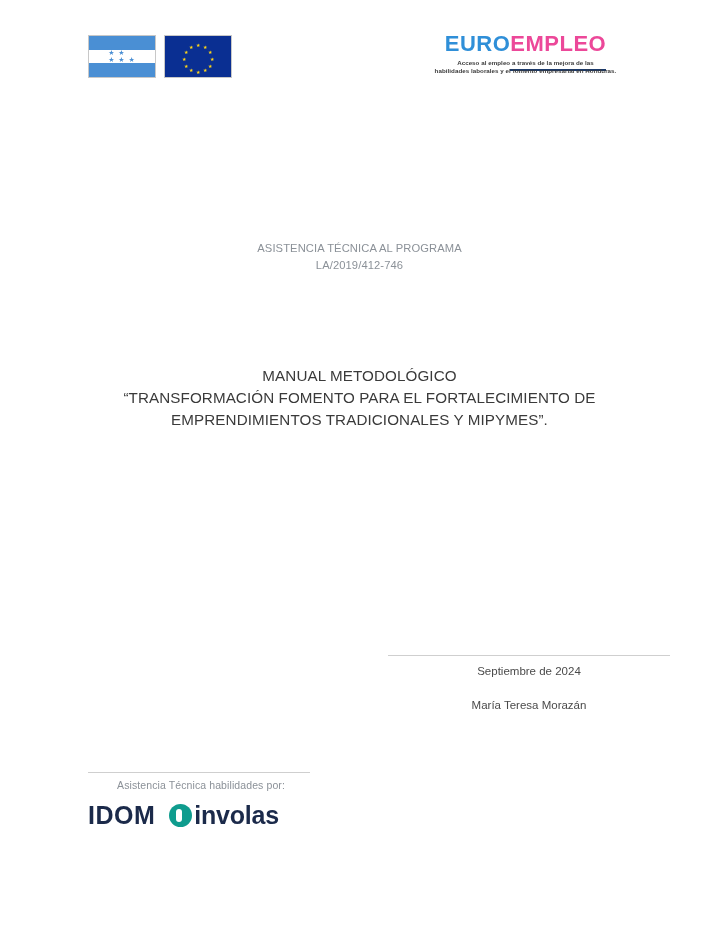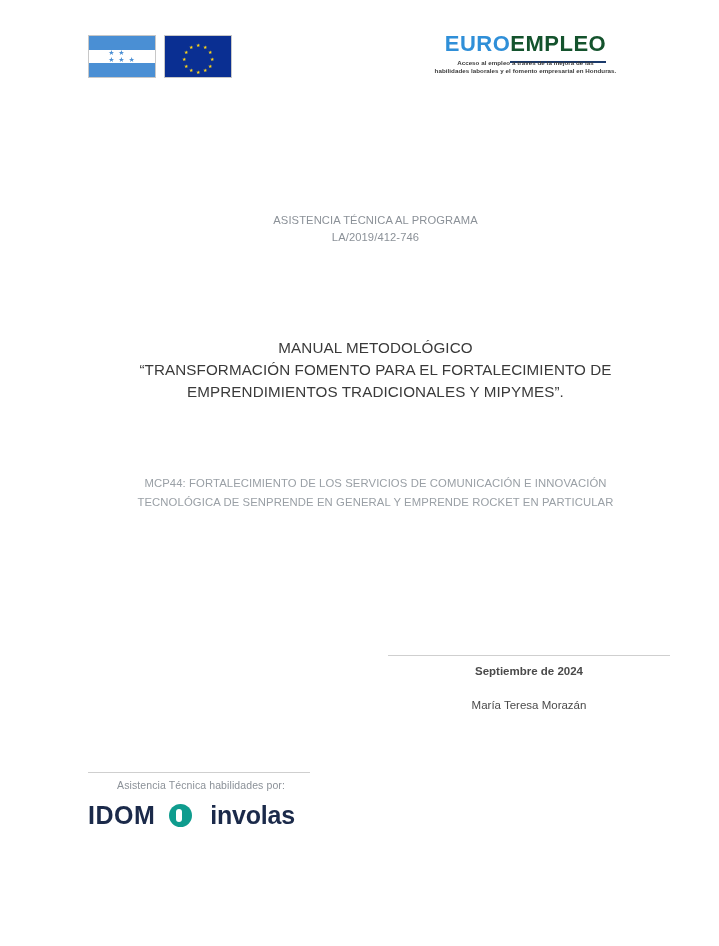--- a/index.html
+++ b/index.html
@@ -108,39 +108,40 @@
   }
   .ee-title {
     font-size: 22px;
     font-weight: bold;
     letter-spacing: 0.5px;
     line-height: 1.05;
     white-space: nowrap;
   }
   .ee-euro { color: #2f8fd8; margin-top: 36px; }
   .ee-empleo {
-    color: #14532d;
+    color: #ec4899;
     border-bottom: 2px solid #1b3a6b;
-    padding-bottom: 5px;
+    padding-bottom: 13px;
   }
   .ee-sub {
     margin-top: 4px;
     font-size: 6.2px;
     font-weight: bold;
     color: #3a3a3a;
     line-height: 1.35;
     letter-spacing: 0.05px;
   }
 
   
   .block {
     position: absolute;
-    left: 76px;
+    left: 60px;
     width: 599px;
     text-align: center;
+    margin-top: 28px;
   }
 
   .program-block {
     top: 212px;
     color: #8b9198;
     font-size: 11.2px;
     line-height: 1.55;
     letter-spacing: 0.1px;
   }
 
@@ -171,21 +172,21 @@
   .sign-block {
     position: absolute;
     left: 388px;
     top: 656px;
     width: 282px;
     text-align: center;
     color: #4a4a4a;
     font-size: 11.5px;
     line-height: 1.4;
   }
-  .sign-date { margin-top: 7px; font-weight: bold; }
+  .sign-date { margin-top: 7px; }
   .sign-name { margin-top: 18px; }
 
   
   .footer-rule {
     position: absolute;
     left: 88px;
     top: 772px;
     width: 222px;
     border-top: 1px solid #cfcfcf;
   }
@@ -213,21 +214,20 @@
     font-weight: bold;
     color: #1b2a4a;
     letter-spacing: 0.5px;
     line-height: 1;
   }
   .involas-logo {
     margin-left: 14px;
     display: flex;
     align-items: center;
     line-height: 1;
-    gap: 16px;
   }
   .involas-mark {
     width: 23px;
     height: 23px;
     border-radius: 50%;
     background: #0f9c8e;
     position: relative;
     margin-right: 2px;
   }
   .involas-mark::after {
@@ -292,24 +292,20 @@
     <div>ASISTENCIA TÉCNICA AL PROGRAMA</div>
     <div>LA/2019/412-746</div>
   </div>
 
   <div class="block title-block">
     <div>MANUAL METODOLÓGICO</div>
     <div>“TRANSFORMACIÓN FOMENTO PARA EL FORTALECIMIENTO DE</div>
     <div>EMPRENDIMIENTOS TRADICIONALES Y MIPYMES”.</div>
   </div>
 
-  <div class="block mcp-block">
-    <div>MCP44: FORTALECIMIENTO DE LOS SERVICIOS DE COMUNICACIÓN E INNOVACIÓN</div>
-    <div>TECNOLÓGICA DE SENPRENDE EN GENERAL Y EMPRENDE ROCKET EN PARTICULAR</div>
-  </div>
 
   <div class="sign-rule"></div>
   <div class="sign-block">
     <div class="sign-date">Septiembre de 2024</div>
     <div class="sign-name">María Teresa Morazán</div>
   </div>
 
   <div class="footer-rule"></div>
   <div class="footer-label">Asistencia Técnica habilidades por:</div>
   <div class="footer-logos">

